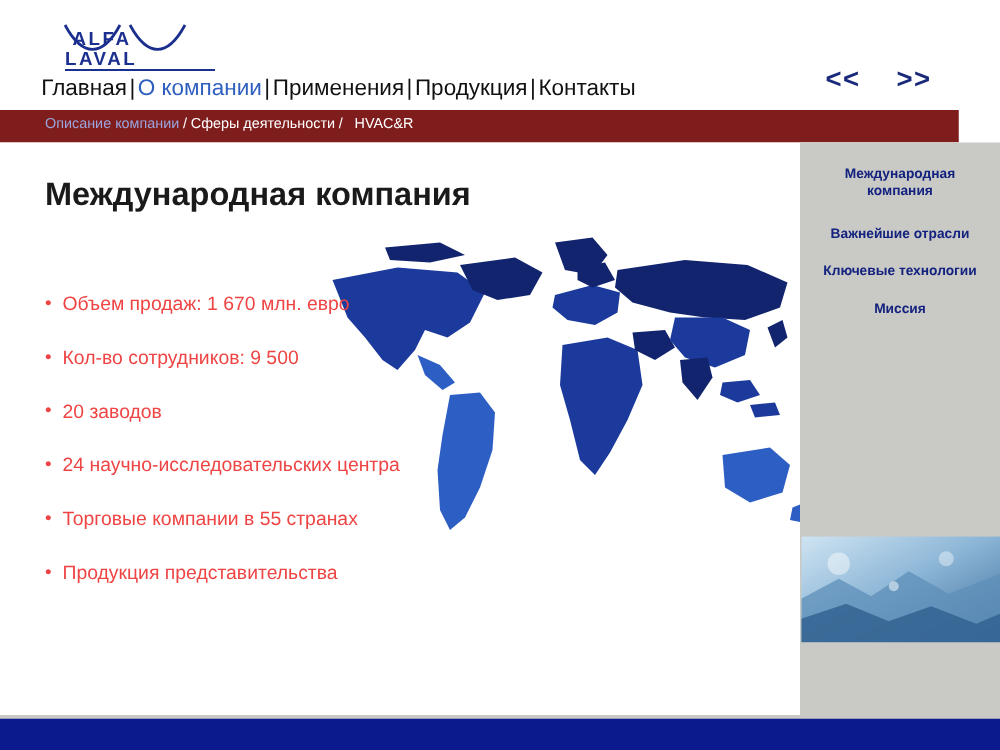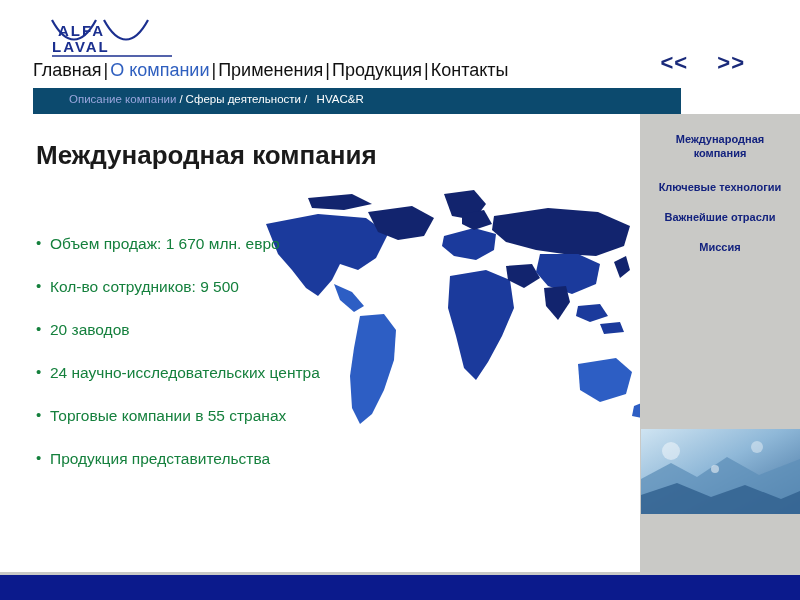--- a/index.html
+++ b/index.html
@@ -54,25 +54,24 @@
     color: #1a2a7a;
     letter-spacing: 1px;
   }
   .arrows .arrow { display: inline-block; margin-left: 22px; cursor: pointer; }
 
   
   .breadcrumb-bar {
     position: absolute;
     left: 0;
     top: 88px;
-    width: 648px;
+    width: 767px;
     height: 26px;
-    background: #0c4a6e;
+    background: #7f1d1d;
     color: #ffffff;
-    margin-left: 33px;
   }
   .breadcrumb {
     position: absolute;
     left: 36px;
     top: 5px;
     font-size: 11.5px;
     white-space: nowrap;
   }
   .breadcrumb .crumb { color: #ffffff; }
   .breadcrumb .crumb.dim { color: #9aa6dd; }
@@ -146,21 +145,21 @@
     color: #1a1a1a;
   }
 
   
   .bullets {
     position: absolute;
     left: 36px;
     top: 120px;
     width: 350px;
     font-size: 15.5px;
-    color: #15803d;
+    color: #ef4444;
   }
   .bullets .b {
     position: relative;
     padding-left: 14px;
     margin-bottom: 24px;
     line-height: 19px;
   }
   .bullets .b:before {
     content: "•";
     position: absolute;
@@ -291,22 +290,22 @@
       </div>
       <div class="b">
         <span>Продукция представительства</span>
       </div>
     </div>
 
     <div class="right-panel"></div>
 
     <div class="right-menu">
       <div class="rm-item first">Международная компания</div>
+      <div class="rm-item">Важнейшие отрасли</div>
       <div class="rm-item">Ключевые технологии</div>
-      <div class="rm-item">Важнейшие отрасли</div>
       <div class="rm-item">Миссия</div>
     </div>
 
     <div class="right-photo">
       <svg width="159" height="85" viewBox="0 0 159 85" xmlns="http://www.w3.org/2000/svg" aria-hidden="true">
         <defs>
           <linearGradient id="ice" x1="0" y1="0" x2="1" y2="1">
             <stop offset="0%" stop-color="#cfe4f2"></stop>
             <stop offset="45%" stop-color="#8fb8d8"></stop>
             <stop offset="100%" stop-color="#3f6e9c"></stop>

